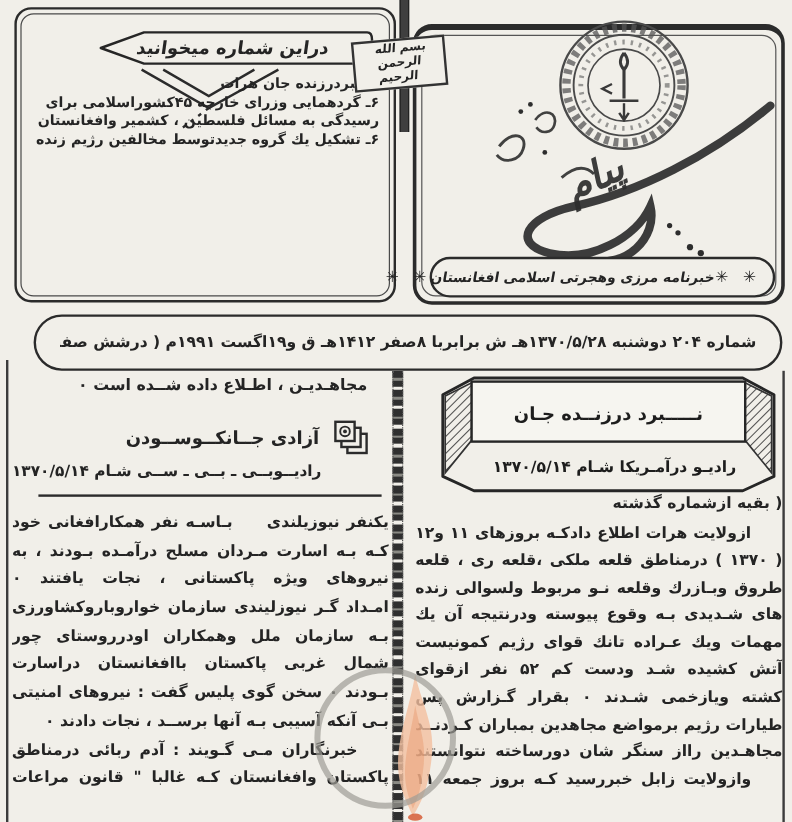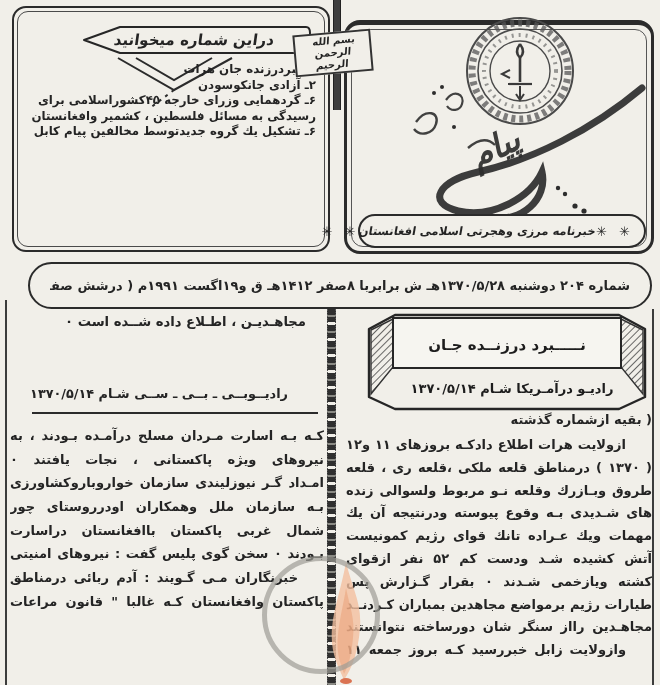--- a/index.html
+++ b/index.html
@@ -96,21 +96,21 @@
     position:absolute; left:10px; top:314px; width:312px; height:22px;
     font-size:13.2px; font-weight:700; text-align:right; padding-right:16px; direction:rtl;
   }
   .section-row {
     position:absolute; left:10px; top:348px; width:312px; height:34px;
     display:flex; direction:rtl; align-items:center; gap:12px; padding-right:14px;
   }
   .section-title { font-size:15px; font-weight:700; letter-spacing:1px; }
   .radio-line {
     position:absolute; left:10px; top:386px; width:312px; height:20px;
-    font-size:12.8px; font-weight:700; direction:rtl; text-align:center; padding-right:14px;
+    font-size:12.8px; font-weight:700; direction:rtl; text-align:left; padding-right:14px;
   }
   .left-hr { position:absolute; left:32px; top:412px; width:286px; height:2px; background:#2b2b2b; }
   .left-para { position:absolute; left:10px; top:424px; width:314px; z-index:2; }
   .left-para .line { height:23.7px; line-height:23.7px; font-size:13px; }
   
   .slab { position:absolute; left:366px; top:312px; width:282px; height:100px; z-index:2; }
   .continued {
     position:absolute; left:352px; top:412px; width:306px; height:20px;
     font-size:13px; font-weight:700; direction:rtl; text-align:right; padding-right:6px;
   }
@@ -136,23 +136,22 @@
       </svg>
       <div class="hand">دراين شماره ميخوانيد</div>
     </div>
     <svg class="toc-arrow" viewBox="0 0 130 58">
       <path d="M 8,2 L 64,34 L 122,2" fill="none" stroke="#2b2b2b" stroke-width="2"></path>
       <path d="M 26,2 L 64,24 L 102,2" fill="none" stroke="#2b2b2b" stroke-width="2"></path>
       <path d="M 64,34 L 40,52" fill="none" stroke="#2b2b2b" stroke-width="2" stroke-dasharray="3 5"></path>
     </svg>
     <div class="toc-list">
       <div class="toc-item"><span class="toc-num">۱ـ</span> <span>نبردرزنده جان هرات</span></div>
-      <div class="toc-item"><span class="toc-num">۲ـ</span> <span>آزادی جانكوسودن</span></div>
       <div class="toc-item"><span class="toc-num">۶ـ</span> <span>گردهمايی وزرای خارجه ۴۵كشوراسلامی برای رسيدگی به مسائل فلسطين ، كشمير وافغانستان</span></div>
-      <div class="toc-item"><span class="toc-num">۶ـ</span> <span>تشكيل يك گروه جديدتوسط مخالفين پيام كابل</span></div>
+      <div class="toc-item"><span class="toc-num">۶ـ</span> <span>تشكيل يك گروه جديدتوسط مخالفين رژيم زنده</span></div>
 
     </div>
   </div>
 
   <div class="top-divider"></div>
   <div class="masthead-box"></div>
 
   <div class="bismillah">
     <span>بسم الله الرحمن الرحيم</span>
   </div>
@@ -195,31 +194,43 @@
   <div class="issue-bar">
     <div class="issue-text">شماره ۲۰۴ دوشنبه ۱۳۷۰/۵/۲۸هـ ش برابربا ۸صفر ۱۴۱۲هـ ق و۱۹اگست ۱۹۹۱م ( درشش صفحـــــــه )</div>
   </div>
 
   <div class="col-divider"></div>
   <div class="right-border"></div>
   <div class="left-border"></div>
 
   <div class="carryover">مجاهـديـن ، اطـلاع داده شــده است ۰</div>
 
+  <div class="section-row">
+    <svg width="30" height="30" viewBox="0 0 30 30">
+      <rect x="11.5" y="11.5" width="16" height="16" fill="none" stroke="#2b2b2b" stroke-width="2"></rect>
+      <rect x="6.5" y="6.5" width="16" height="16" fill="#f1efe9" stroke="#2b2b2b" stroke-width="2"></rect>
+      <rect x="1.5" y="1.5" width="16" height="16" fill="#f1efe9" stroke="#2b2b2b" stroke-width="2"></rect>
+      <circle cx="9.5" cy="9.5" r="4" fill="none" stroke="#2b2b2b" stroke-width="1.6"></circle>
+      <circle cx="9.5" cy="9.5" r="1.6" fill="#2b2b2b"></circle>
+    </svg>
+    <span class="section-title">آزادی جــانكــوســودن</span>
+  </div>
 
   <div class="radio-line">راديــوبــی ـ بــی ـ ســی   شـام ۱۳۷۰/۵/۱۴</div>
   <div class="left-hr"></div>
 
   <div class="left-para">
+    <div class="line">يكنفر نيوزيلندی &nbsp;&nbsp;&nbsp; بـاسـه نفر همكارافغانی خود</div>
     <div class="line">كـه بـه اسارت مـردان مسلح درآمـده بـودند ، به كمـك</div>
     <div class="line">نيروهای ويژه پاكستانی ، نجات يافتند ۰ جانكســودن</div>
     <div class="line">امـداد گـر نيوزليندی سازمان خواروباروكشاورزی وابسته</div>
     <div class="line">بـه سازمان ملل وهمكاران اودرروستای چور درمجاورت</div>
     <div class="line">شمال غربی پاكستان باافغانستان دراسارت درآمـد ه</div>
     <div class="line">بـودند ۰ سخن گوی پليس گفت : نيروهای امنيتی بــــه</div>
+    <div class="line short">بـی آنكه آسيبی بـه آنها برســد ، نجات دادند ۰</div>
     <div class="line indent">خبرنگاران مـی گـويند : آدم ربائی درمناطق مرزی</div>
     <div class="line">پاكستان وافغانستان كـه غالبا " قانون مراعات نـــه</div>
   </div>
 
   <svg class="slab" viewBox="0 0 282 100">
     <defs>
       <pattern id="hatch" width="5" height="5" patternUnits="userSpaceOnUse" patternTransform="rotate(45)">
         <line x1="0" y1="0" x2="0" y2="5" stroke="#444" stroke-width="1.6"></line>
       </pattern>
     </defs>

